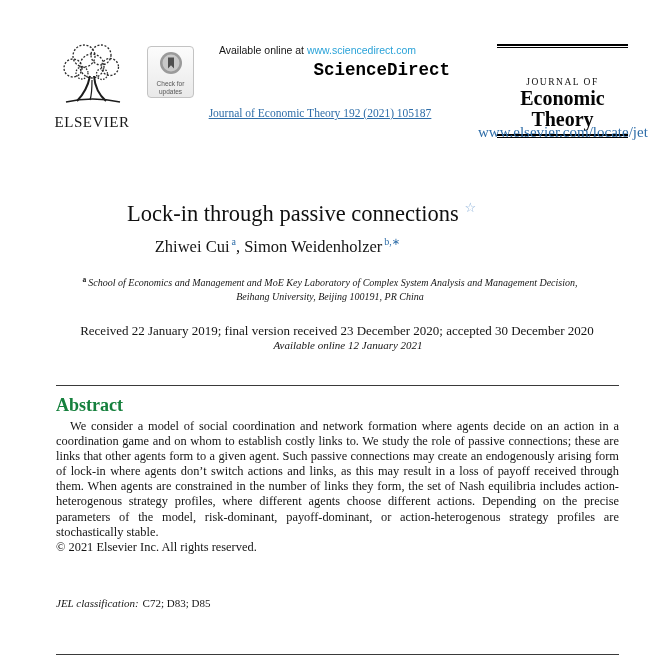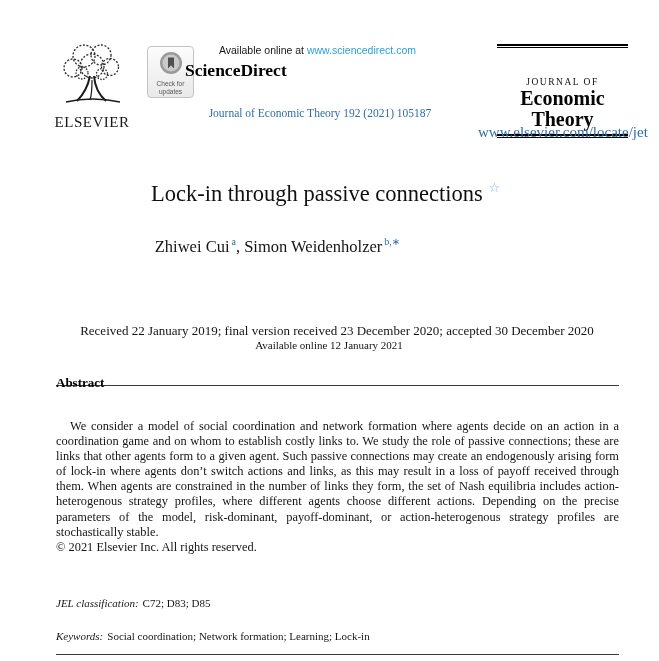--- a/index.html
+++ b/index.html
@@ -20,50 +20,50 @@
     background:linear-gradient(#fcfcfc,#e9e9e9);
     text-align:center; cursor:pointer;
   }
   .check-badge .cb-text {
     font-family:"Liberation Sans", sans-serif; font-size:6.5px; line-height:7.5px; color:#555;
   }
 
   .avail-line { left:185px; top:44px; width:265px; text-align:center;
     font-family:"Liberation Sans", sans-serif; font-size:10.5px; color:#161616; }
   .avail-line .sd-url { color:#29a2d8; }
-  .sd-brand { left:185px; top:60px; width:265px; text-align:left;
-    font-family:Liberation Serif, serif; font-weight:bold; font-size:17.5px; color:#000; }
+  .sd-brand { left:185px; top:60px; width:265px; text-align:right;
+    font-family:Liberation Mono, monospace; font-weight:bold; font-size:17.5px; color:#000; }
   .citation { left:160px; top:107px; width:320px; text-align:center;
-    font-size:11.5px; color:#2e6da8; }
+    font-size:11.5px; color:#2e6da8;text-decoration:underline; }
 
   .journal-box { left:497px; top:44px; width:131px; text-align:center; }
   .dline { height:4px; border-top:2px solid #000; border-bottom:1px solid #000; }
   .jb-inner { padding:5px 0 4px 0;margin-top:24px; }
   .jb-line1 { font-size:9.5px; letter-spacing:1.5px; color:#111; margin-bottom:1px; }
   .jb-line2, .jb-line3 { font-size:20px; font-weight:bold; line-height:21px; color:#050505; }
   .journal-url { left:478px; top:124px; width:162px; font-size:15px; color:#2e6da8; }
 
   
-  .title { left:0; top:180px; width:603px; text-align:center; font-size:22.5px; color:#101010;margin-left:24px; }
+  .title { left:0; top:200px; width:603px; text-align:center; font-size:22.5px; color:#101010; }
   .title sup { font-size:13px; color:#8ab0d9; }
   .authors { left:0; top:236px; width:555px; text-align:center; font-size:16.5px; color:#141414; }
   .authors sup { font-size:10px; color:#2e6da8; margin-left:2px; }
 
   .affils { left:70px; top:273px; width:520px; text-align:center;
     font-style:italic; font-size:10px; line-height:13.5px; color:#161616; }
   .affils sup { font-style:normal; font-weight:bold; font-size:7.5px; margin-right:2px; }
 
   .dates1 { left:56px; top:323px; width:562px; text-align:center; font-size:13px; color:#141414; }
-  .dates2 { left:48px; top:339px; width:562px; text-align:center; font-size:11px; color:#141414; }
+  .dates2 { left:67px; top:339px; width:562px; text-align:center; font-size:11px; color:#141414;font-style:italic; }
 
   
   .rule { left:56px; width:563px; border-top:1px solid #3a3a3a; }
   .rule-top { top:385px; }
   .rule-bottom { top:654px; }
-  .abstract-heading { left:56px; top:375px; font-size:13px; font-weight:bold; color:#000000; }
+  .abstract-heading { left:56px; top:395px; font-size:18px; font-weight:bold; color:#15803d; }
   .abstract-wrap { left:56px; top:419px; width:563px; }
   .abstract-body { font-size:12.4px; line-height:15.1px; text-align:justify; text-indent:14px; color:#141414; }
   .copyright { font-size:12.4px; line-height:15.1px; color:#141414; }
 
   .jel-line { left:56px; top:597px; font-size:11px; color:#161616; }
   .kw-line  { left:56px; top:630px; font-size:11px; color:#161616; }
   .ilabel { font-style:italic; padding-right:4px; }
 </style>
 </head>
 <body>
@@ -116,29 +116,29 @@
     </div>
     <div class="dline"></div>
   </div>
   <div class="abs journal-url">www.elsevier.com/locate/jet</div>
 
   <div class="abs title"><span>Lock-in through passive connections</span>&nbsp;<sup>☆</sup></div>
 
   <div class="abs authors"><span>Zhiwei Cui</span><sup>a</sup><span>, </span><span>Simon Weidenholzer</span><sup>b,∗</sup></div>
 
   <div class="abs affils">
+    <div><sup>a</sup><span>School of Economics and Management and MoE Key Laboratory of Complex System Analysis and Management Decision, Beihang University, Beijing 100191, PR China</span></div>
   </div>
 
   <div class="abs dates1">Received 22 January 2019; final version received 23 December 2020; accepted 30 December 2020</div>
   <div class="abs dates2">Available online 12 January 2021</div>
 
   <div class="abs rule rule-top"></div>
   <div class="abs abstract-heading">Abstract</div>
   <div class="abs abstract-wrap">
     <p class="abstract-body">We consider a model of social coordination and network formation where agents decide on an action in a coordination game and on whom to establish costly links to. We study the role of passive connections; these are links that other agents form to a given agent. Such passive connections may create an endogenously arising form of lock-in where agents don’t switch actions and links, as this may result in a loss of payoff received through them. When agents are constrained in the number of links they form, the set of Nash equilibria includes action-heterogenous strategy profiles, where different agents choose different actions. Depending on the precise parameters of the model, risk-dominant, payoff-dominant, or action-heterogenous strategy profiles are stochastically stable.</p>
     <div class="copyright">© 2021 Elsevier Inc. All rights reserved.</div>
   </div>
 
   <div class="abs jel-line"><span class="ilabel">JEL classification:</span><span>C72; D83; D85</span></div>
-  <div class="abs kw-line"><span class="ilabel">Keywords:</span><span>Social coordination; Network formation; Learning; Lock-in</span></div>
   <div class="abs rule rule-bottom"></div>
 
 </div>
 
 </body></html>

